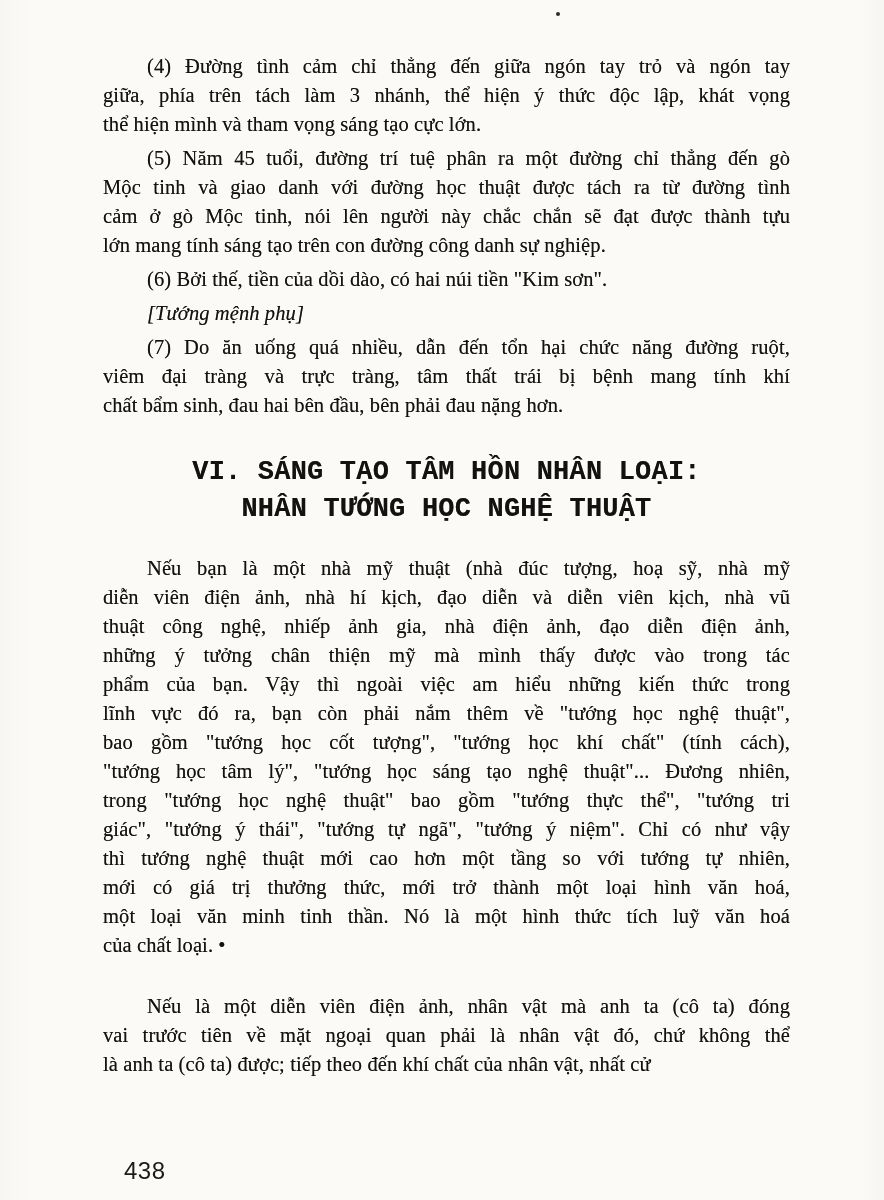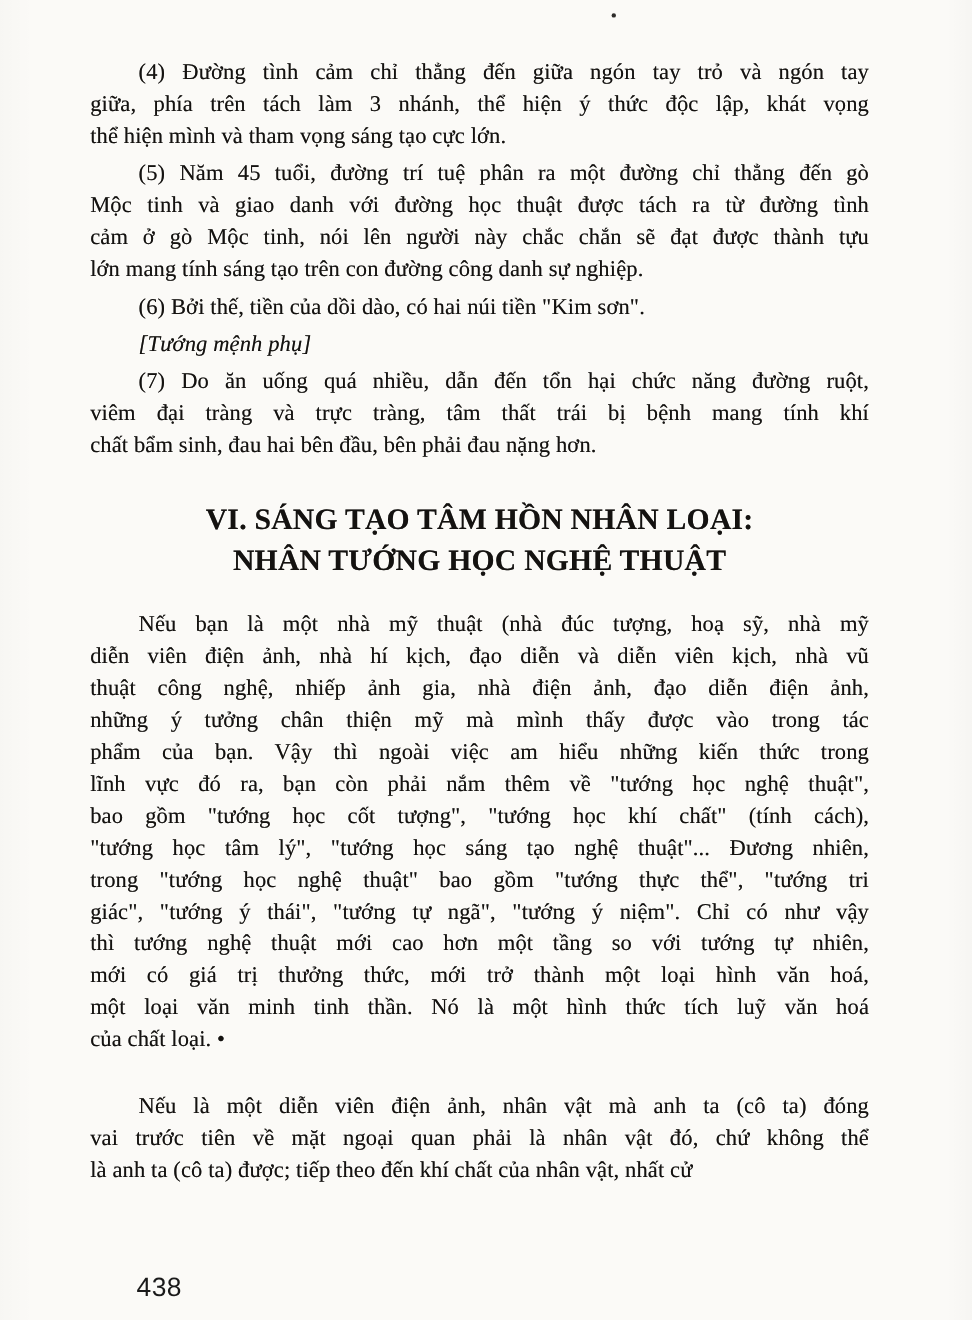--- a/index.html
+++ b/index.html
@@ -6,21 +6,21 @@
   body {
     width: 884px; height: 1200px;
     background: #fbfaf7;
     font-family: "Liberation Serif", serif;
     color: #141210;
     position: relative;
     overflow: hidden;
   }
   .page {
     position: absolute; inset: 0;
-    padding: 52px 94px 0 82px;
+    padding: 52px 94px 0 103px;
     box-sizing: border-box;
     background: linear-gradient(to right, rgba(0,0,0,0.015), rgba(0,0,0,0) 30px),
                 linear-gradient(to left, rgba(0,0,0,0.02), rgba(0,0,0,0) 24px);
   }
   .line {
     font-size: 20.5px;
     line-height: 29px;
     text-align: justify;
     text-align-last: justify;
     letter-spacing: 0.1px;
@@ -36,20 +36,21 @@
     text-align-last: left;
   }
   .block.heading { margin: 34px 0 26px; }
   .block.heading .line {
     text-align: left;
     text-align-last: center;
     font-weight: 700;
     font-size: 27px;
     line-height: 37px;
     letter-spacing: 0.2px;
+    font-family: Liberation Mono, monospace;
   }
   .block.spaced { margin-top: 32px; }
   .page-number {
     position: absolute;
     left: 124px; top: 1157px;
     font-family: "Liberation Sans", sans-serif;
     font-size: 24px;
     letter-spacing: 0.5px;
     color: #1a1a1a;
   }

